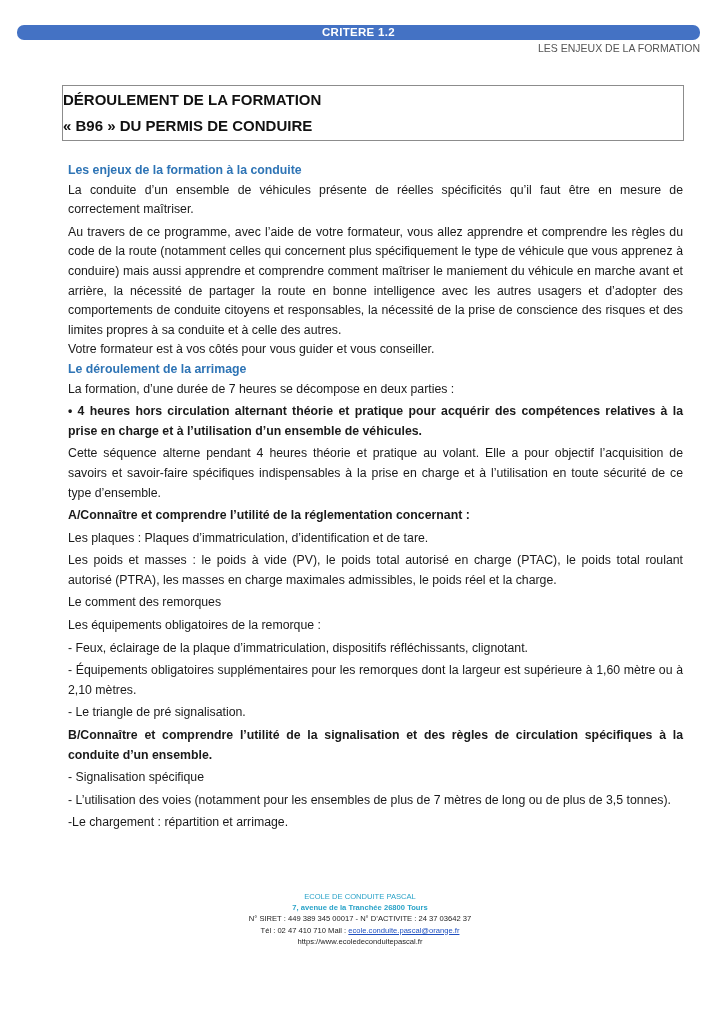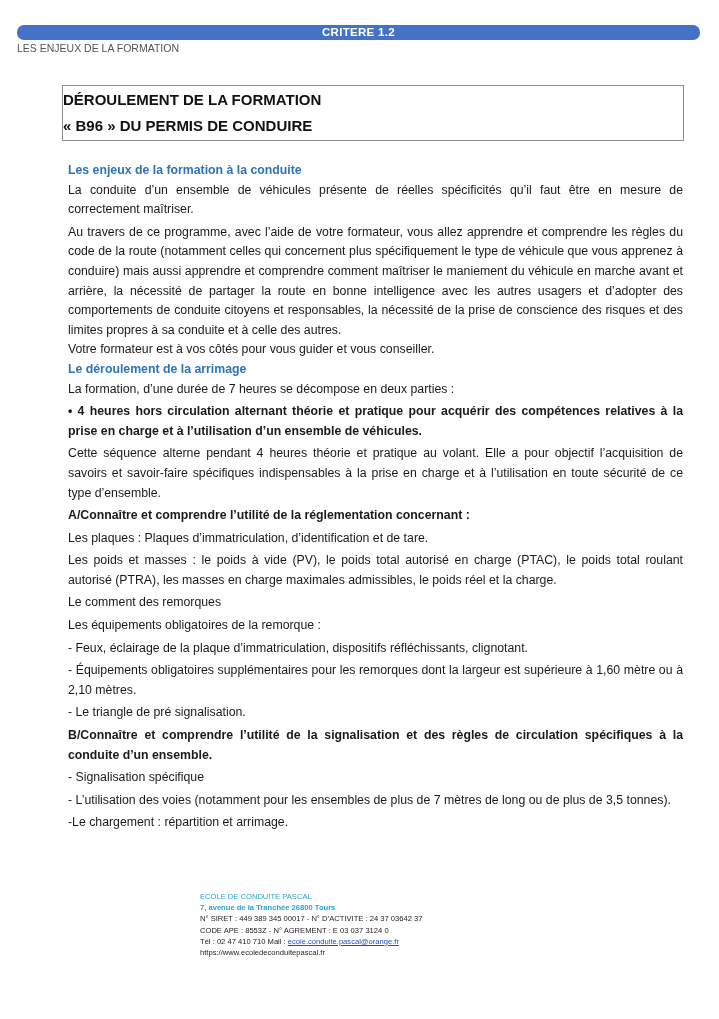--- a/index.html
+++ b/index.html
@@ -1,33 +1,33 @@
 <!DOCTYPE html>
 <html><head>
 <meta charset="utf-8">
 <style>
   html, body { margin: 0; padding: 0; background: #ffffff; }
   body { width: 719px; height: 1019px; position: relative; overflow: hidden;
          font-family: "Liberation Sans", sans-serif; color: #1a1a1a; }
   .crit-bar { position: absolute; left: 17px; top: 25px; width: 683px; height: 15px;
               background: #4472c4; color: #ffffff; font-weight: bold; font-size: 11.5px;
               text-align: center; line-height: 15px; letter-spacing: 0.3px; border-radius: 7px; }
-  .crit-sub { position: absolute; left: 17px; top: 41px; width: 683px; text-align: left;
+  .crit-sub { position: absolute; left: 17px; top: 41px; width: 683px; text-align: right;
               font-size: 10.5px; color: #555555; line-height: 14px; }
   .title-box { position: absolute; left: 62px; top: 85px; width: 620px; height: 54px;
                border: 1.5px solid #8c8c8c; text-align: left; }
   .title-box div { font-weight: bold; font-size: 15px; color: #111; line-height: 26px; }
   .title-box div:first-child { margin-top: 1px; }
   .content { position: absolute; left: 68px; top: 161px; width: 615px;
              font-size: 12.3px; line-height: 19.6px; }
   .content p { margin: 0; text-align: justify; }
   .h-blue { color: #2e74b5; font-weight: bold; font-size: 12.3px; }
   .bold { font-weight: bold; }
   .gap { margin-top: 3px !important; }
-  .footer { position: absolute; left: 200px; top: 891px; width: 320px; 
+  .footer { position: absolute; left: 200px; top: 891px; width: 320px; text-align: center;
             font-size: 7.6px; line-height: 11.2px; color: #222; }
   .footer .school { color: #2aa3c8; }
   .footer .addr { color: #2aa3c8; font-weight: bold; }
   .footer a { color: #1f4fbf; text-decoration: underline; }
 </style>
 </head>
 <body>
 
 <div class="crit-bar">CRITERE 1.2</div>
 <div class="crit-sub">LES ENJEUX  DE LA FORMATION</div>
@@ -60,16 +60,15 @@
   <p class="bold gap">B/Connaître et comprendre l’utilité de la signalisation et des règles de circulation spécifiques à la conduite d’un ensemble.</p>
   <p class="gap">- Signalisation spécifique</p>
   <p class="gap">- L’utilisation des voies (notamment pour les ensembles de plus de 7 mètres de long ou de plus de 3,5 tonnes).</p>
   <p class="gap">-Le chargement : répartition et arrimage.</p>
 </div>
 
 <div class="footer">
   <div class="school">ECOLE DE CONDUITE PASCAL</div>
   <div class="addr">7, avenue de la Tranchée 26800 Tours</div>
   <div>N° SIRET : 449 389 345 00017 - N° D’ACTIVITE : 24 37 03642 37</div>
-  <div>CODE APE : 8553Z - N° AGREMENT : E 03 037 3124 0</div>
   <div><span>Tél : 02 47 410 710 Mail : </span><a>ecole.conduite.pascal@orange.fr</a></div>
   <div>https://www.ecoledeconduitepascal.fr</div>
 </div>
 
 </body></html>

